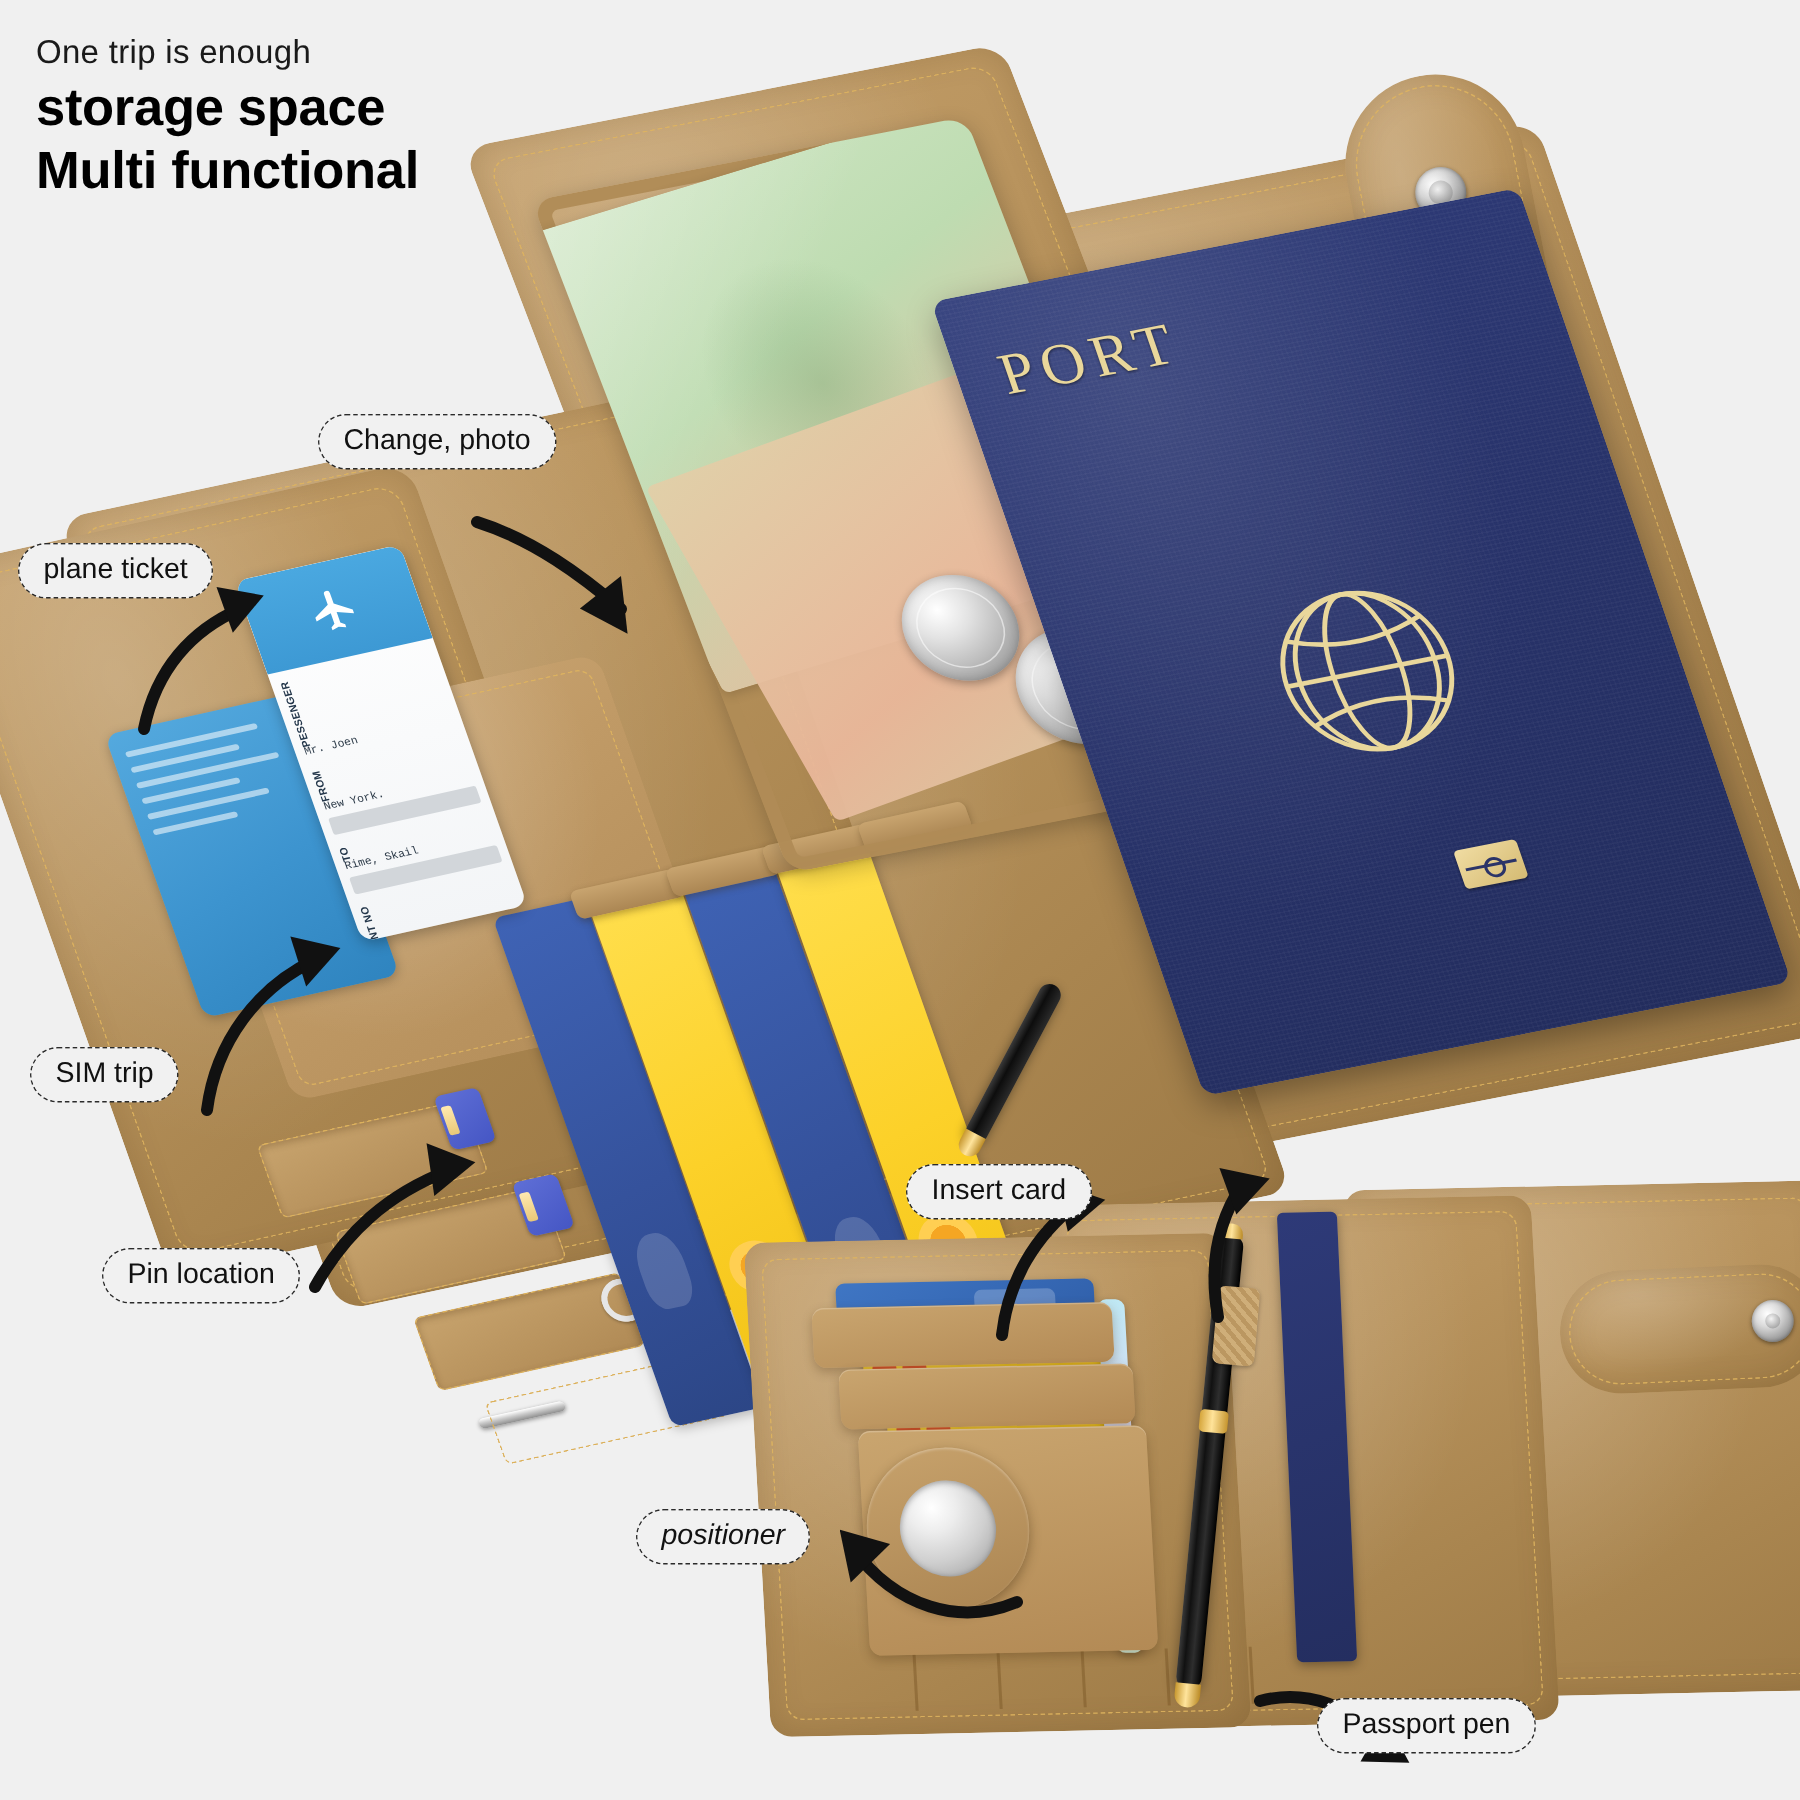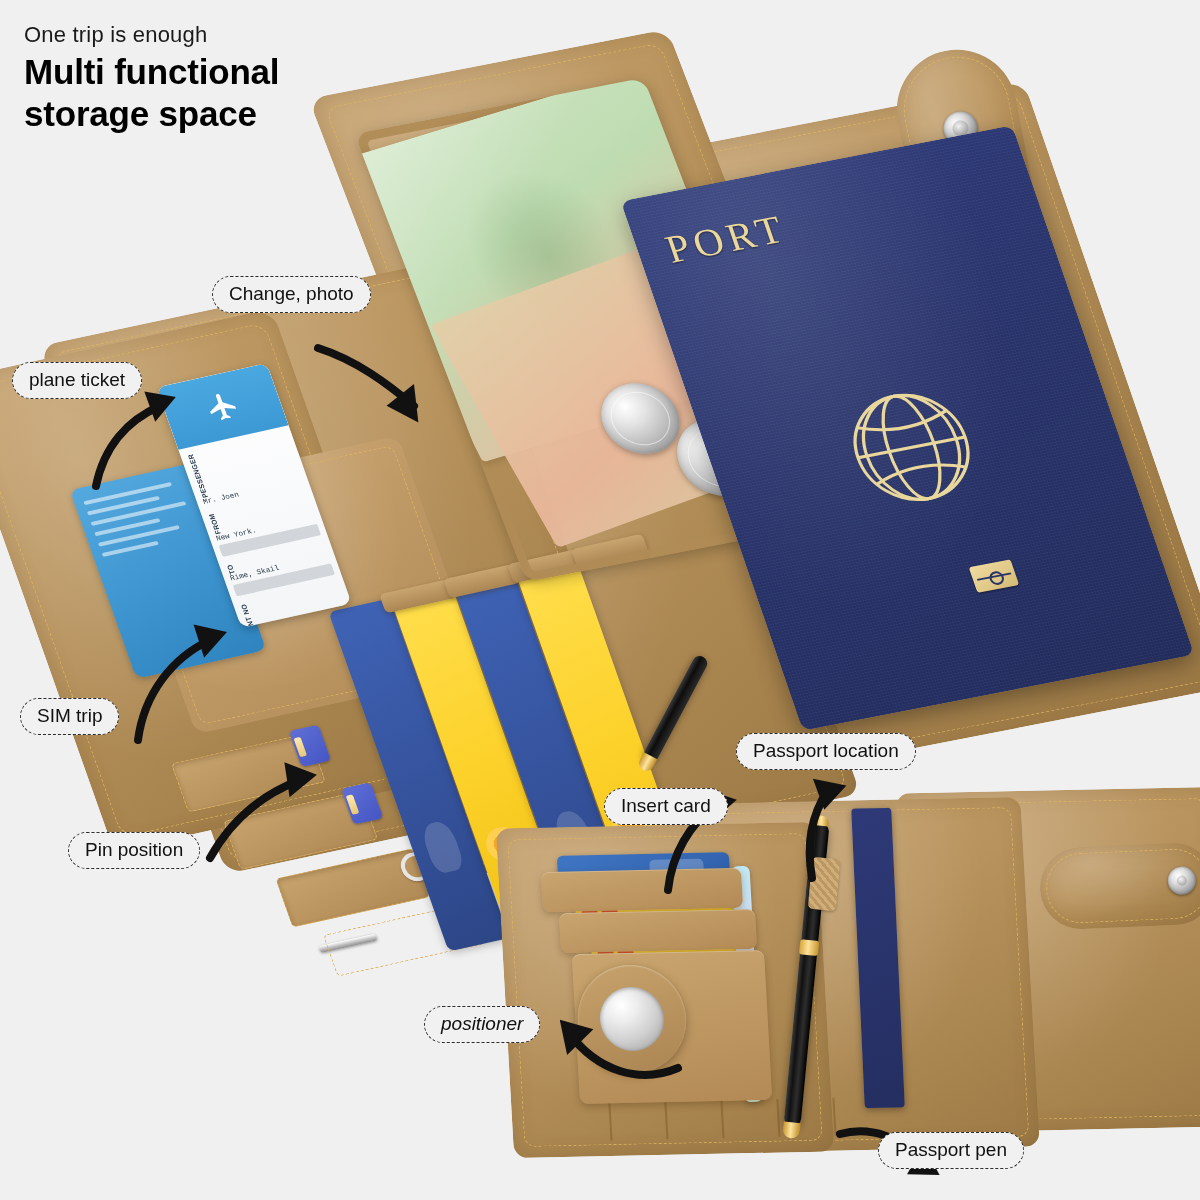--- a/index.html
+++ b/index.html
@@ -383,22 +383,22 @@
   }
 </style>
 </head>
 <body>
 
 <div id="stage">
 
   <div class="headline">
     <div class="sub">One trip is enough</div>
     <div class="main">
+      <div>storage space</div>
       <div>Multi functional</div>
-      <div>storage space</div>
     </div>
   </div>
 
   <div id="wallet-main">
 
     <div id="strap-main" class="panel leather">
       <div class="stitch" style="inset:7px; border-radius:56px;"></div>
       <div class="snap" style="left:43px; top:62px;"></div>
     </div>
 
@@ -638,23 +638,22 @@
     <path d="M96 48 C70 18, 38 8, 8 16" stroke="#111" stroke-width="8" fill="none" stroke-linecap="round"></path>
     <path d="M88 28 L110 54 L78 60 Z" fill="#111" transform="rotate(12 94 44)"></path>
   </svg>
 
   <div class="callout" style="left:212px; top:276px;">Change, photo</div>
 
   <div class="callout" style="left:12px; top:362px;">plane ticket</div>
 
   <div class="callout" style="left:20px; top:698px;">SIM trip</div>
 
-  <div class="callout" style="left:68px; top:832px;">Pin position</div>
-
-  <div class="callout" style="left:604px; top:776px;margin-top:12px;">Insert card</div>
-
-  <div class="callout" style="left:736px; top:733px;">Passport location</div>
+  <div class="callout" style="left:68px; top:832px;">Pin location</div>
+
+  <div class="callout" style="left:604px; top:776px;">Insert card</div>
+
 
   <div class="callout" style="left:424px; top:1006px;font-style:italic;">positioner</div>
 
   <div class="callout" style="left:878px; top:1132px;">Passport pen</div>
 
 </div>
 
 </body></html>

